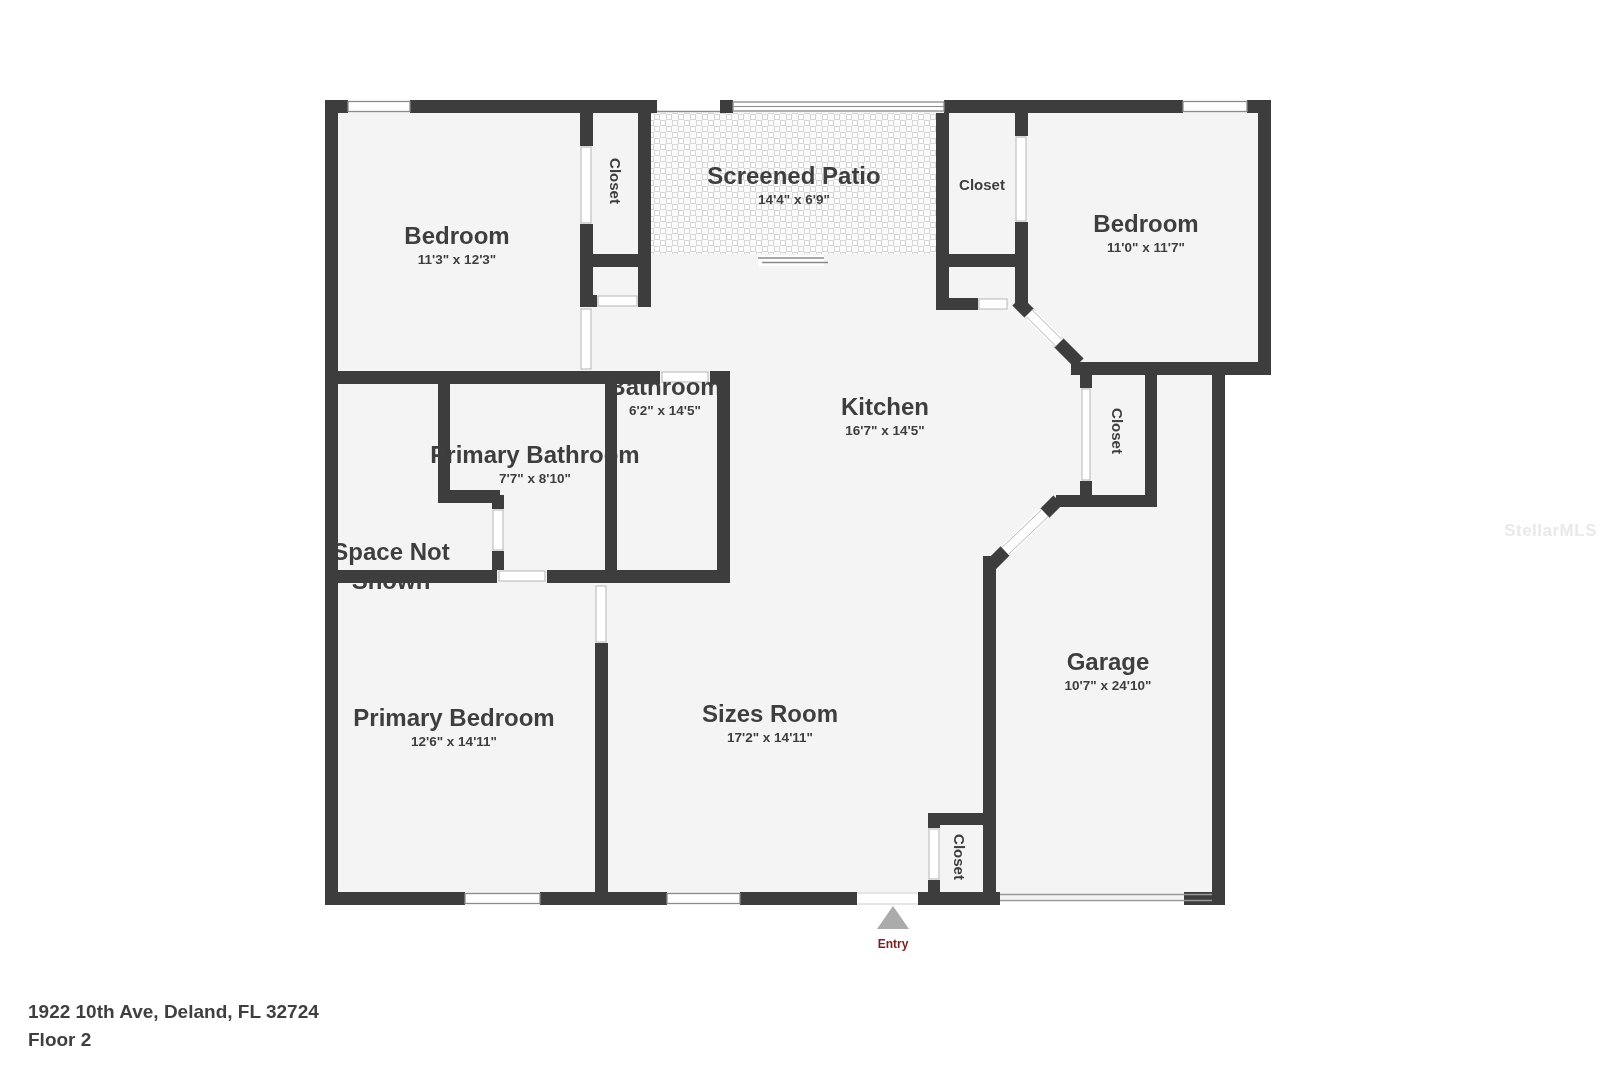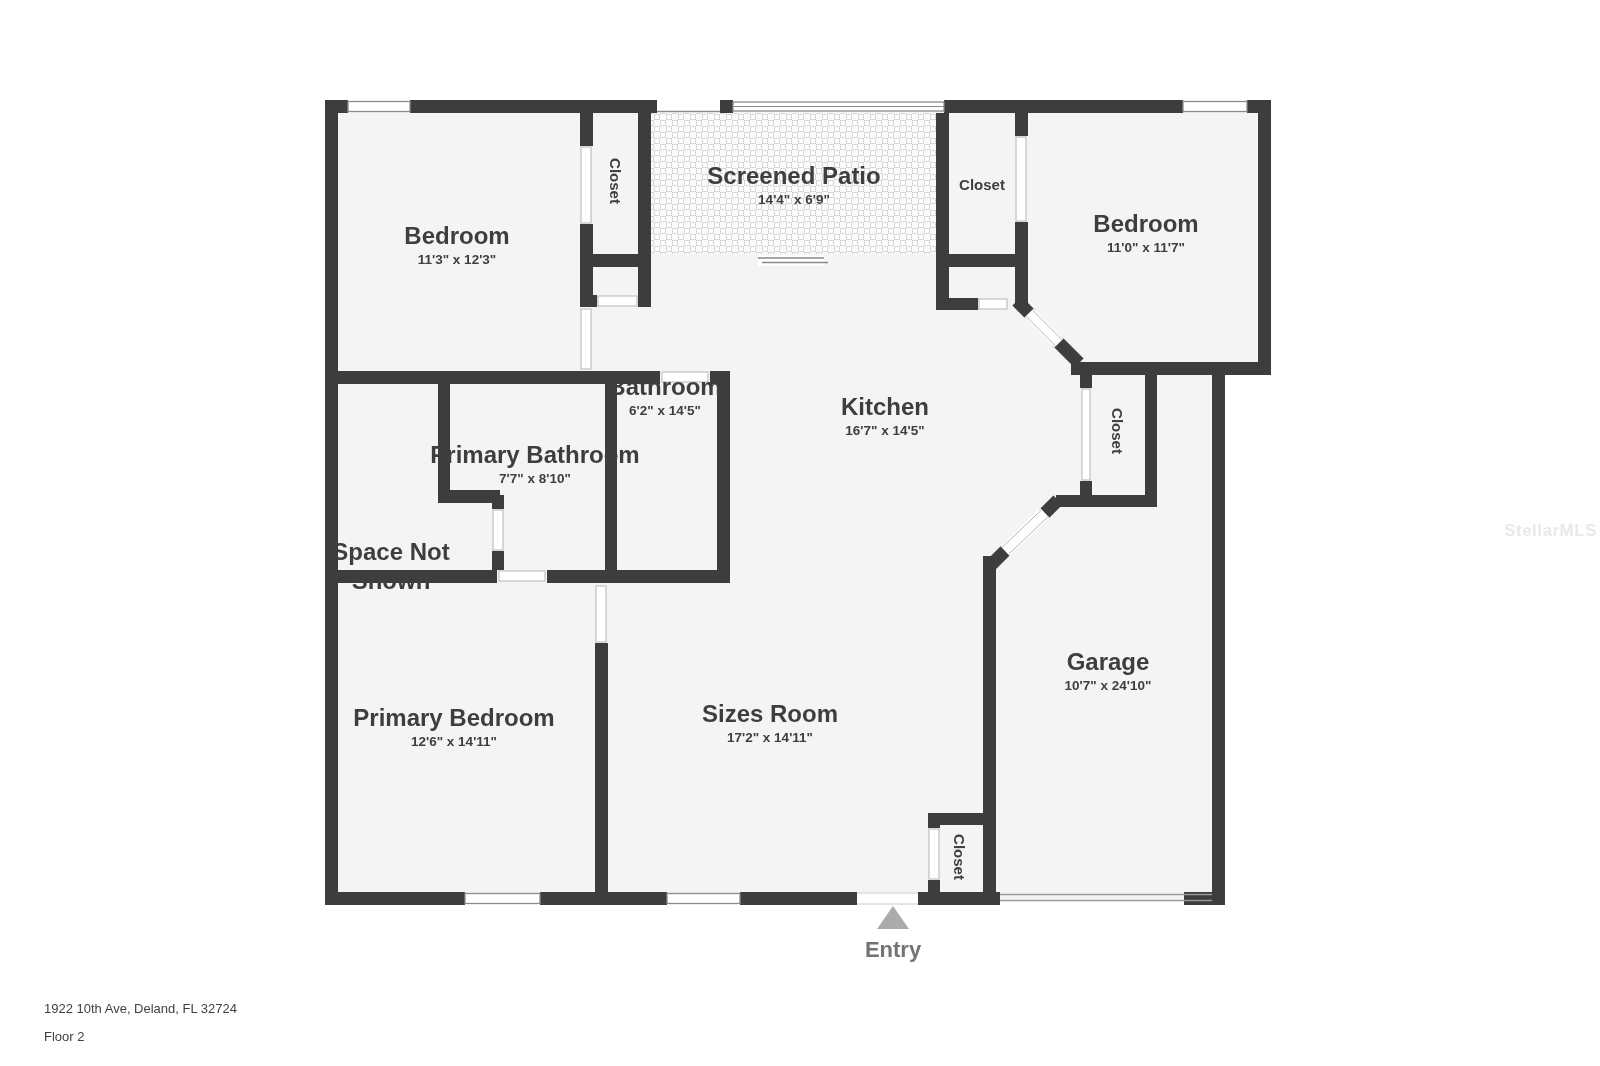--- a/index.html
+++ b/index.html
@@ -14,25 +14,25 @@
   }
   .room-name{font-size:24px;font-weight:700;display:block;}
   .room-dims{font-size:13.5px;font-weight:700;display:block;margin-top:2px;}
   .room-label.wrap{white-space:normal;width:130px;}
   .closet-label{
     position:absolute;color:#3e3e3e;font-size:15px;font-weight:700;
     transform:translate(-50%,-50%);white-space:nowrap;
   }
   .closet-label.vertical{writing-mode:vertical-rl;}
   .entry-label{
-    position:absolute;transform:translateX(-50%);color:#737373;
-    font-size:22px;font-weight:700;
+    position:absolute;transform:translateX(-50%);color:#7f1d1d;
+    font-size:12px;font-weight:700;
   }
   .footer-address,.footer-floor{
-    position:absolute;left:44px;color:#3f3f3f;font-size:13px;font-weight:400;
+    position:absolute;left:28px;color:#3f3f3f;font-size:19px;font-weight:700;
   }
   .footer-address{top:1001px;}
   .footer-floor{top:1029px;}
   .footer-disclaimer{
     position:absolute;left:400px;top:1037px;width:690px;text-align:center;
     color:#3e3e3e;font-size:11.5px;font-weight:700;
   }
   .watermark{
     position:absolute;right:3px;top:521px;color:#e9e9e9;font-size:17px;
     font-weight:600;letter-spacing:.5px;

